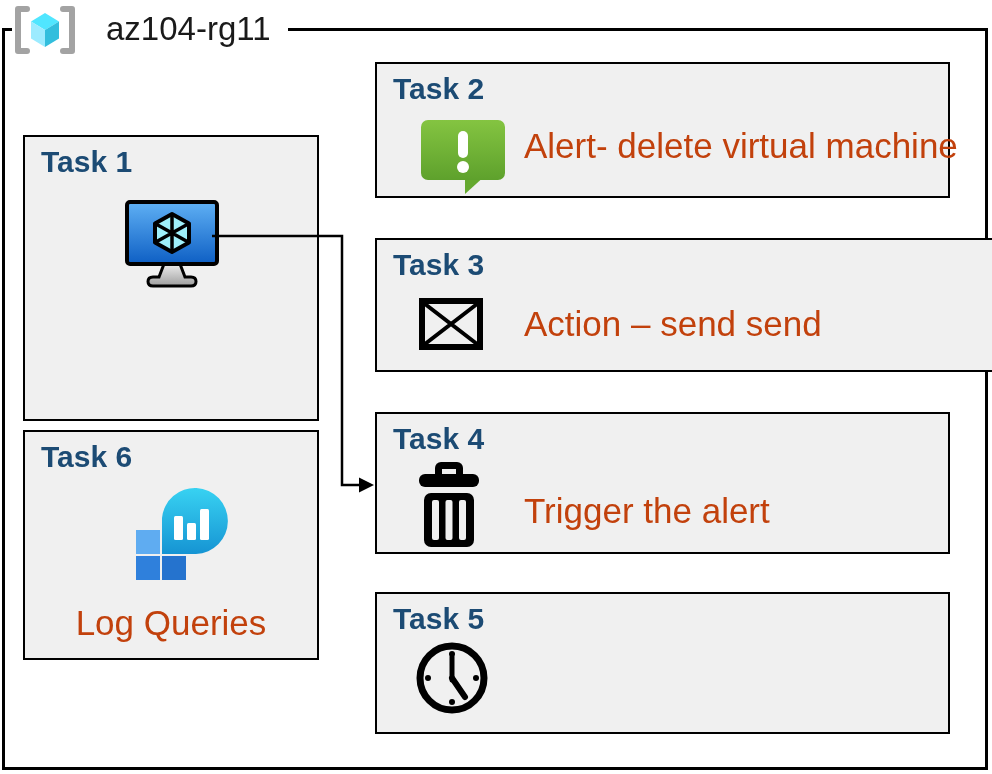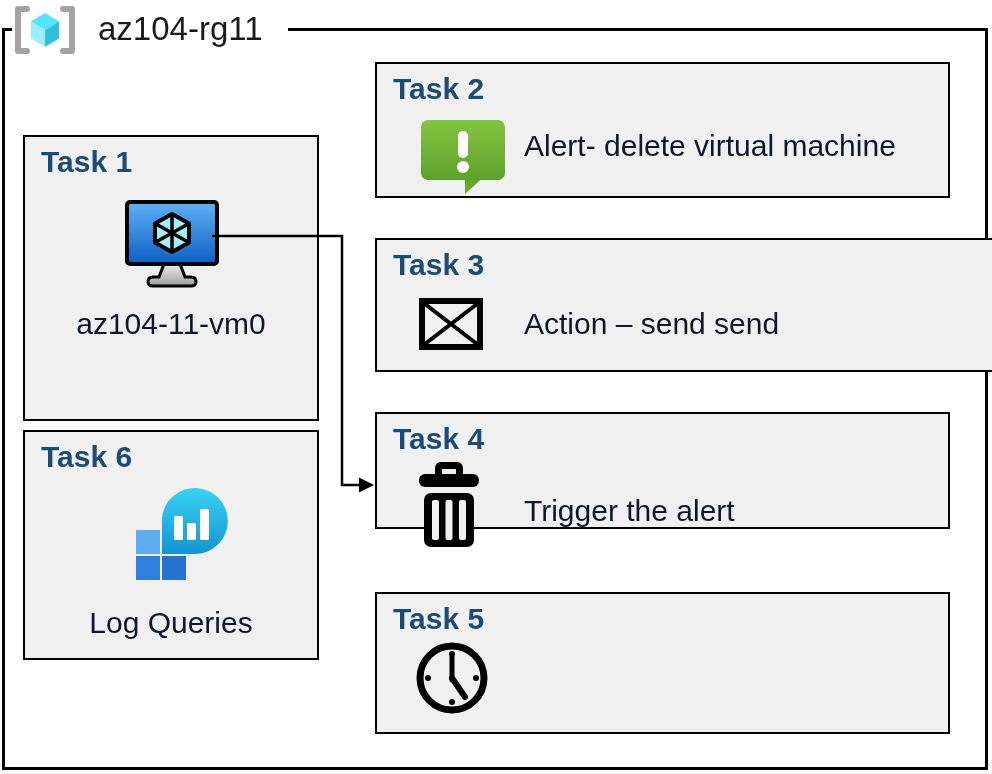--- a/index.html
+++ b/index.html
@@ -8,43 +8,43 @@
     font-family:"Liberation Sans", sans-serif;
     background:#ffffff; overflow:hidden;
   }
   
   #rg-outline {
     position:absolute; left:2px; top:28px; width:980px; height:736px;
     border:3px solid #000; background:#ffffff; z-index:1;
   }
   #rg-label-strip {
     position:absolute; left:12px; top:2px; height:56px; width:276px;
-    background:#ffffff; z-index:3; display:flex; align-items:center; gap:20px;
+    background:#ffffff; z-index:3; display:flex; align-items:center; gap:28px;
   }
   #rg-label-text {
     font-size:33px; color:#1a1a1a; white-space:nowrap; padding-bottom:2px;
   }
   
   .task-box {
     position:absolute; background:#F0F0F0; border:2px solid #000; z-index:2;
     box-sizing:border-box;
     padding-left:44px;
   }
   #task1 { left:23px;  top:135px; width:296px; height:286px; }
   #task6 { left:23px;  top:430px; width:296px; height:230px; }
   #task2 { left:375px; top:62px;  width:575px; height:136px; }
   #task3 { left:375px; top:238px; width:667px; height:134px; }
-  #task4 { left:375px; top:412px; width:575px; height:117px; }
+  #task4 { left:375px; top:412px; width:575px; height:142px; }
   #task5 { left:375px; top:592px; width:575px; height:142px;text-decoration:underline; }
   .task-title {
     position:absolute; left:16px; top:8px;
     font-size:30px; font-weight:bold; color:#1C4B74; white-space:nowrap;
   }
   .task-caption {
-    position:absolute; font-size:30px; color:#0f172a; white-space:nowrap; line-height:38px;
+    position:absolute; font-size:35px; color:#c2410c; white-space:nowrap; line-height:38px;
   }
   .caption-right { left:147px; }
   .caption-center { left:0; width:100%; text-align:center; }
   #task2 .caption-right { top:63px; }
   #task3 .caption-right { top:65px; }
   #task4 .caption-right { top:78px; }
   #task5 .caption-right { top:72px; }
   #task1 .caption-center { top:168px; }
   #task6 .caption-center { top:172px;text-align:center; }
   .icon { position:absolute; }
@@ -88,21 +88,20 @@
         <linearGradient id="stand" x1="0" y1="0" x2="0" y2="1">
           <stop offset="0" stop-color="#EDEDED"></stop>
             <stop offset="1" stop-color="#9E9E9E"></stop>
         </linearGradient>
       </defs>
       <path d="M39,64 L55,64 L60,77 L66,77 Q71,77 71,81.5 Q71,86 66,86 L28,86 Q23,86 23,81.5 Q23,77 28,77 L34,77 Z" fill="url(#stand)" stroke="#000" stroke-width="3"></path>
       <rect x="2" y="2" width="90" height="62" rx="3" fill="url(#scr)" stroke="#000" stroke-width="4"></rect>
       <polygon points="47,14 64,23.5 64,42.5 47,52 30,42.5 30,23.5" fill="#9FF0FA" stroke="#000" stroke-width="4" stroke-linejoin="round"></polygon>
       <path d="M47,33 L47,14 M47,33 L64,23.5 M47,33 L64,42.5 M47,33 L47,52 M47,33 L30,42.5 M47,33 L30,23.5" stroke="#000" stroke-width="3.5"></path>
     </svg>
-    <div class="task-caption caption-center">az104-11-vm0</div>
   </div>
 
   <div id="task2" class="task-box">
     <div class="task-title">Task 2</div>
     <svg id="alert-icon" class="icon" viewBox="0 0 88 76">
       <defs>
         <linearGradient id="grn" x1="0" y1="0" x2="0" y2="1">
           <stop offset="0" stop-color="#84C441"></stop>
             <stop offset="1" stop-color="#5EA12C"></stop>
         </linearGradient>

